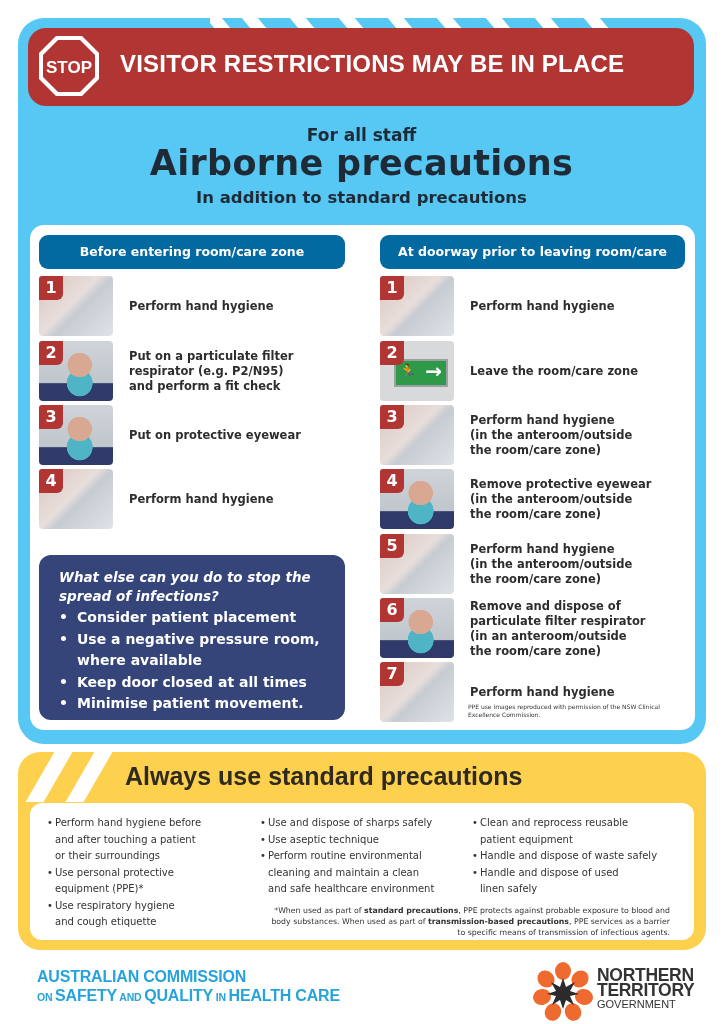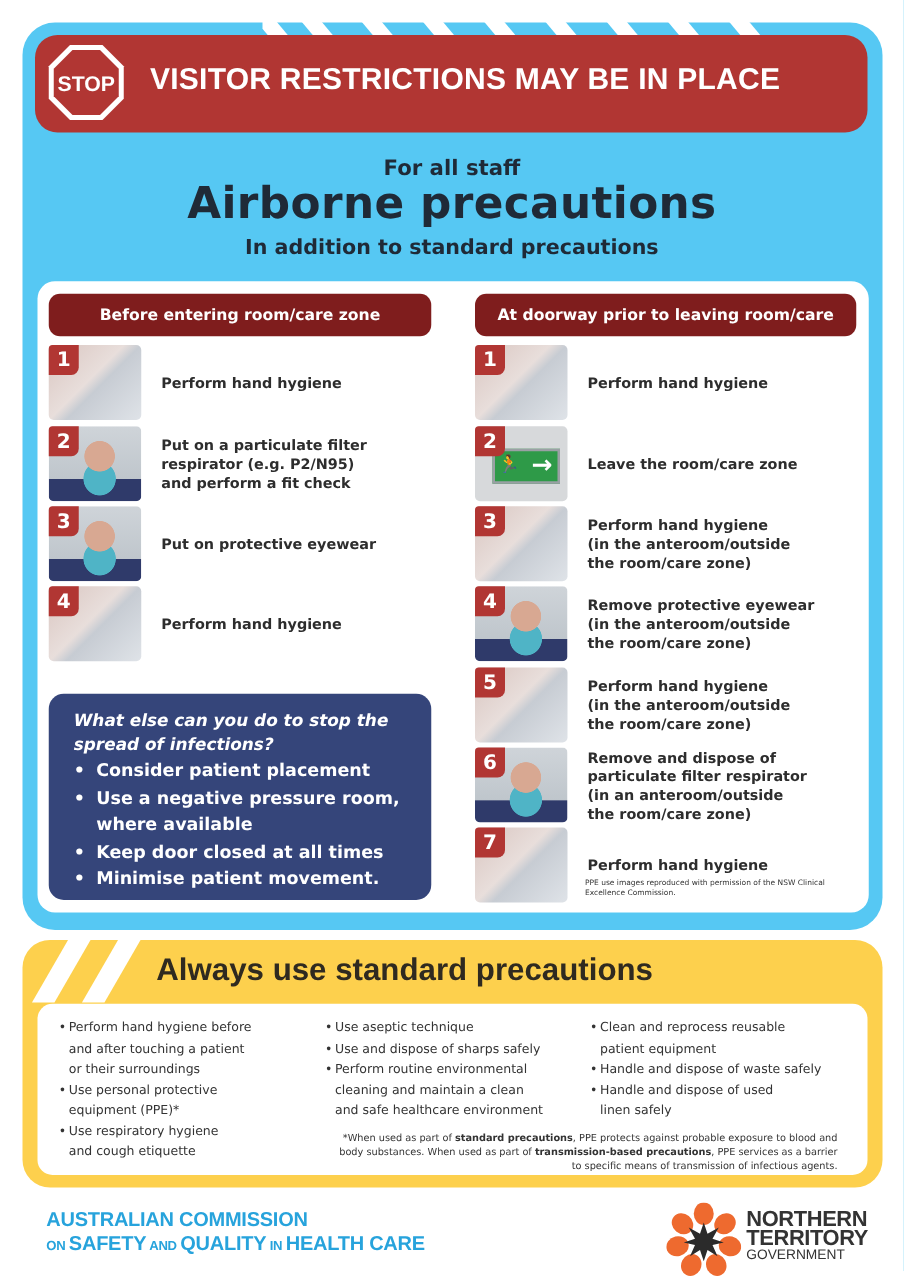--- a/index.html
+++ b/index.html
@@ -18,21 +18,21 @@
   #stop-sign { left:38px; top:35px; width:62px; height:62px; }
   #banner-text { left:120px; top:50px; color:#ffffff; font-weight:bold; font-size:24px;
                  letter-spacing:0.2px; font-family:"Liberation Sans", sans-serif; }
 
   #for-staff { left:0; width:723px; top:125px; text-align:center; font-weight:bold; font-size:17px; color:#1f2a37; }
   #main-title { left:0; width:723px; top:143px; text-align:center; font-weight:bold; font-size:35px; color:#1f2a37; letter-spacing:0.3px;}
   #sub-title { left:0; width:723px; top:188px; text-align:center; font-weight:bold; font-size:16.5px; color:#1f2a37; }
 
   #white-card { left:30px; top:225px; width:665px; height:505px; background:#ffffff; border-radius:14px; }
 
-  .col-header { height:34px; background:#7f1d1d; border-radius:9px; color:#fff; font-weight:bold;
+  .col-header { height:34px; background:#0369a1; border-radius:9px; color:#fff; font-weight:bold;
                 font-size:12.5px; text-align:center; line-height:34px; }
 
   .step { position:absolute; height:60px; }
   .step .thumb { position:absolute; left:0; top:0; width:74px; height:60px; border-radius:4px; overflow:hidden; }
   .step .num { position:absolute; left:0; top:0; width:24px; height:24px; background:#b13633;
                color:#fff; font-weight:bold; font-size:16px; text-align:center; line-height:24px;
                border-radius:3px 0 6px 0; }
   .step .label { position:absolute; left:90px; top:0; height:60px; display:flex; align-items:center;
                  font-weight:bold; font-size:11.5px; line-height:15px; color:#2d2d2d; width:240px; white-space:pre-line; }
 
@@ -199,22 +199,22 @@
 <ul class="std-col" style="left:47px;top:815px;width:210px;">
   <li>Perform hand hygiene before
 and after touching a patient
 or their surroundings</li>
   <li>Use personal protective
 equipment (PPE)*</li>
   <li>Use respiratory hygiene
 and cough etiquette</li>
 </ul>
 <ul class="std-col" style="left:260px;top:815px;width:210px;">
+  <li>Use and dispose of sharps safely</li>
   <li>Use aseptic technique</li>
-  <li>Use and dispose of sharps safely</li>
   <li>Perform routine environmental
 cleaning and maintain a clean
 and safe healthcare environment</li>
 </ul>
 <ul class="std-col" style="left:472px;top:815px;width:220px;">
   <li>Clean and reprocess reusable
 patient equipment</li>
   <li>Handle and dispose of waste safely</li>
   <li>Handle and dispose of used
 linen safely</li>

